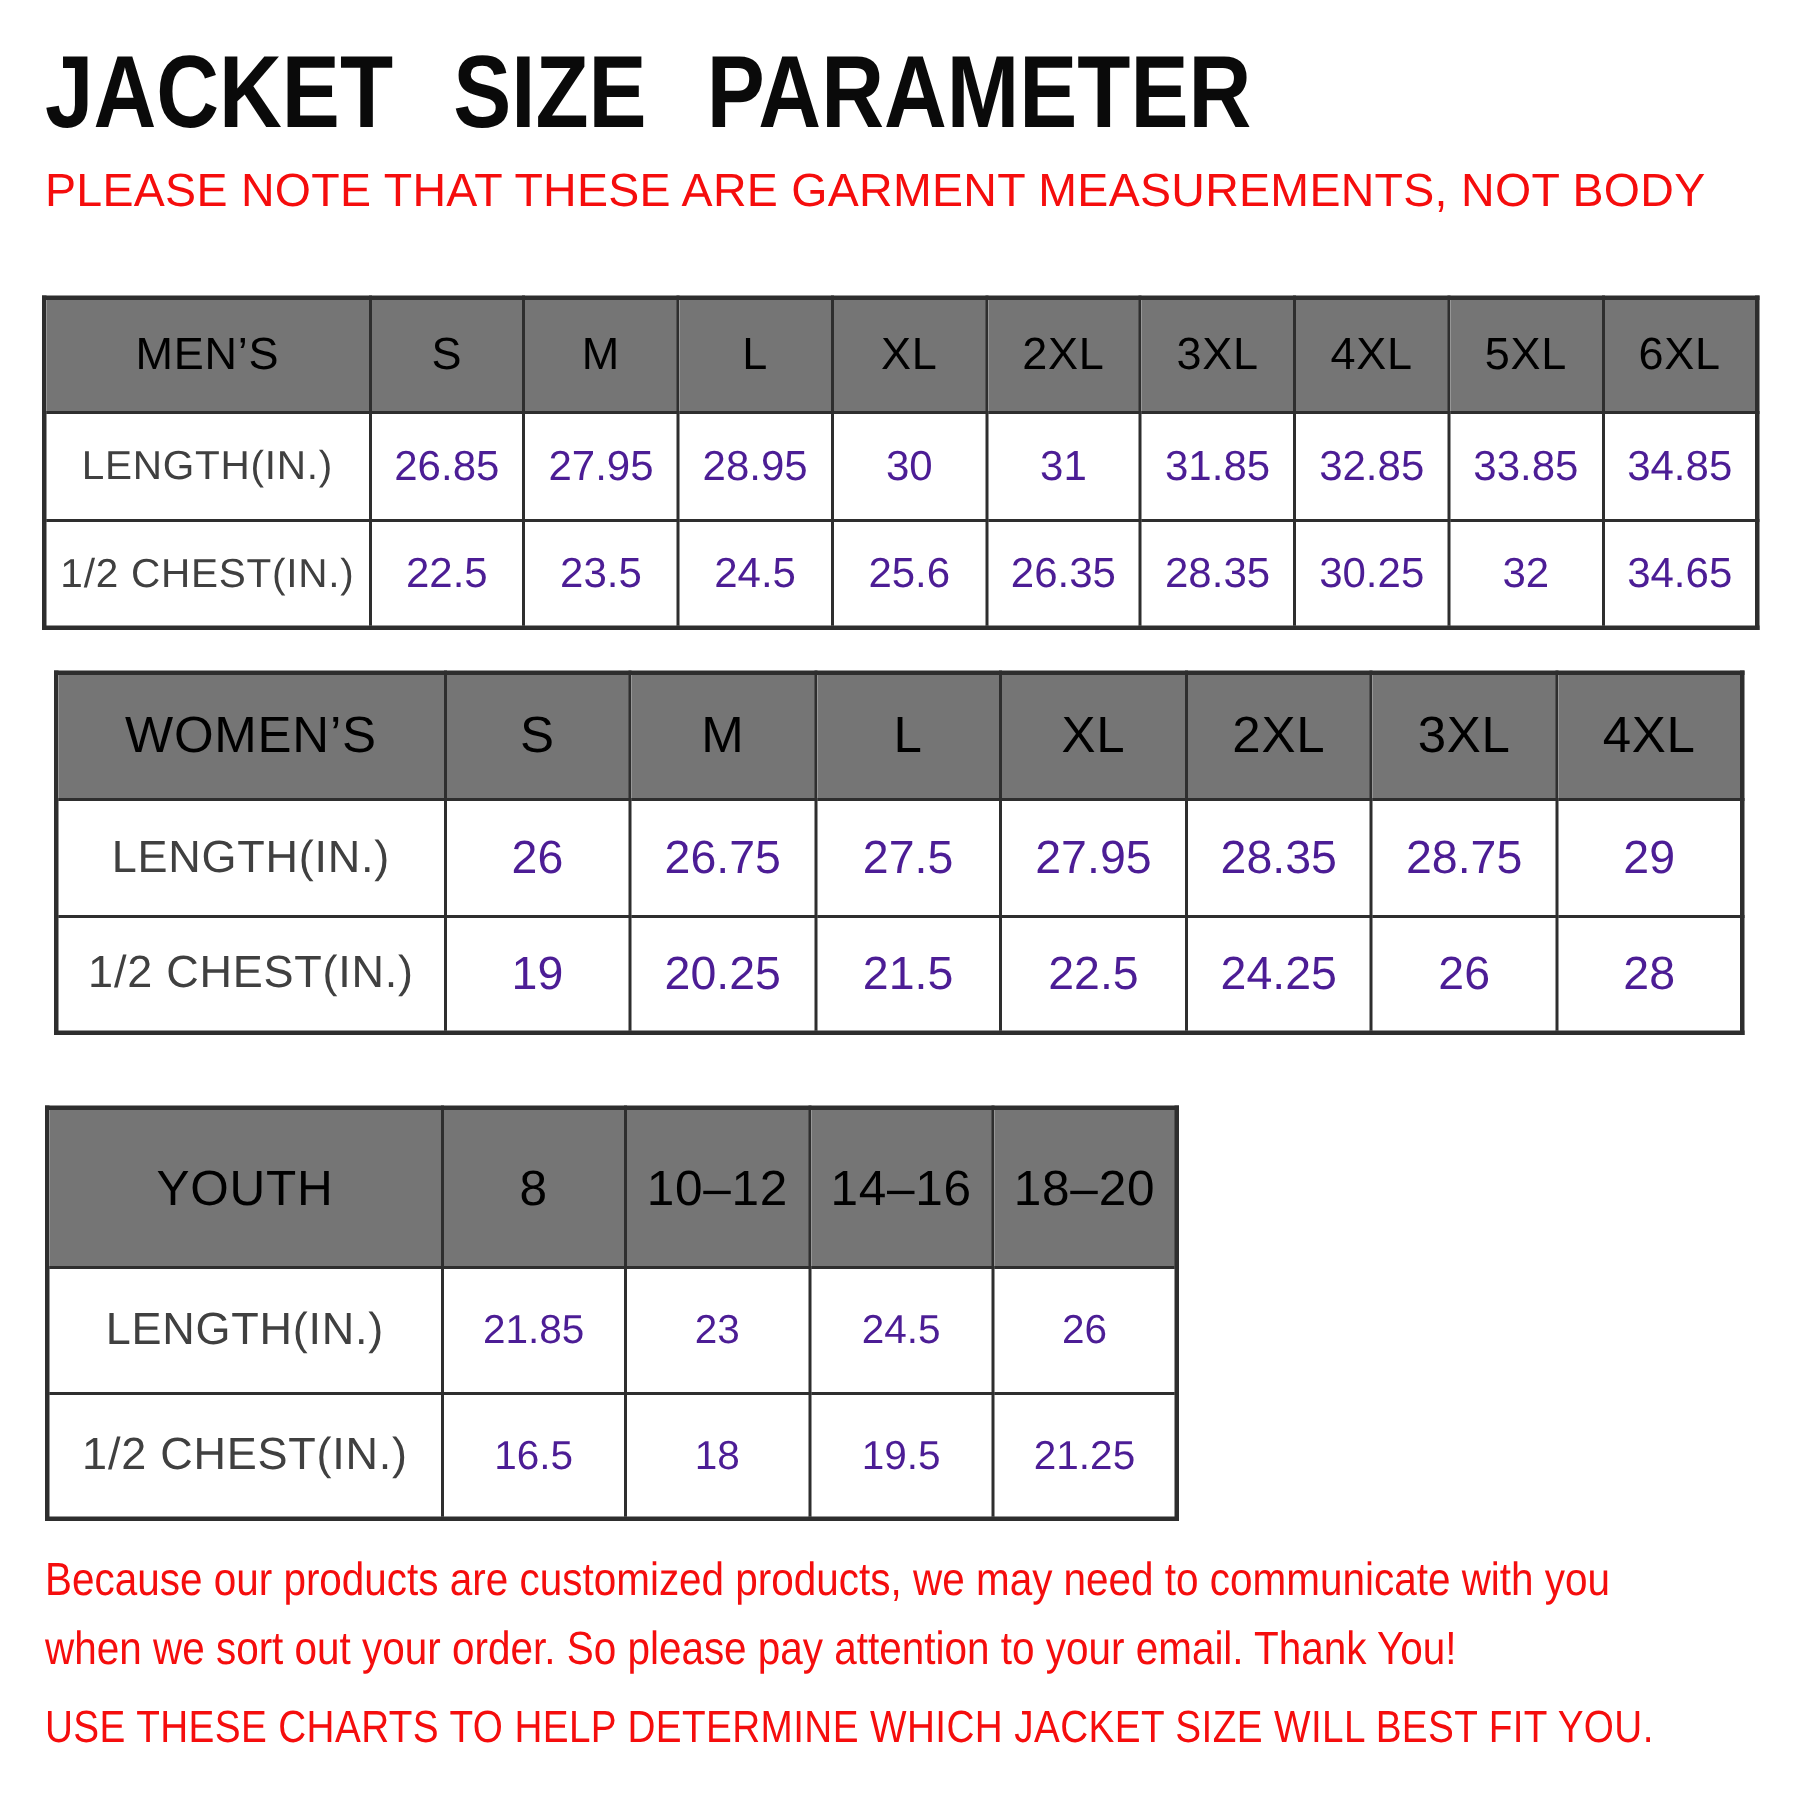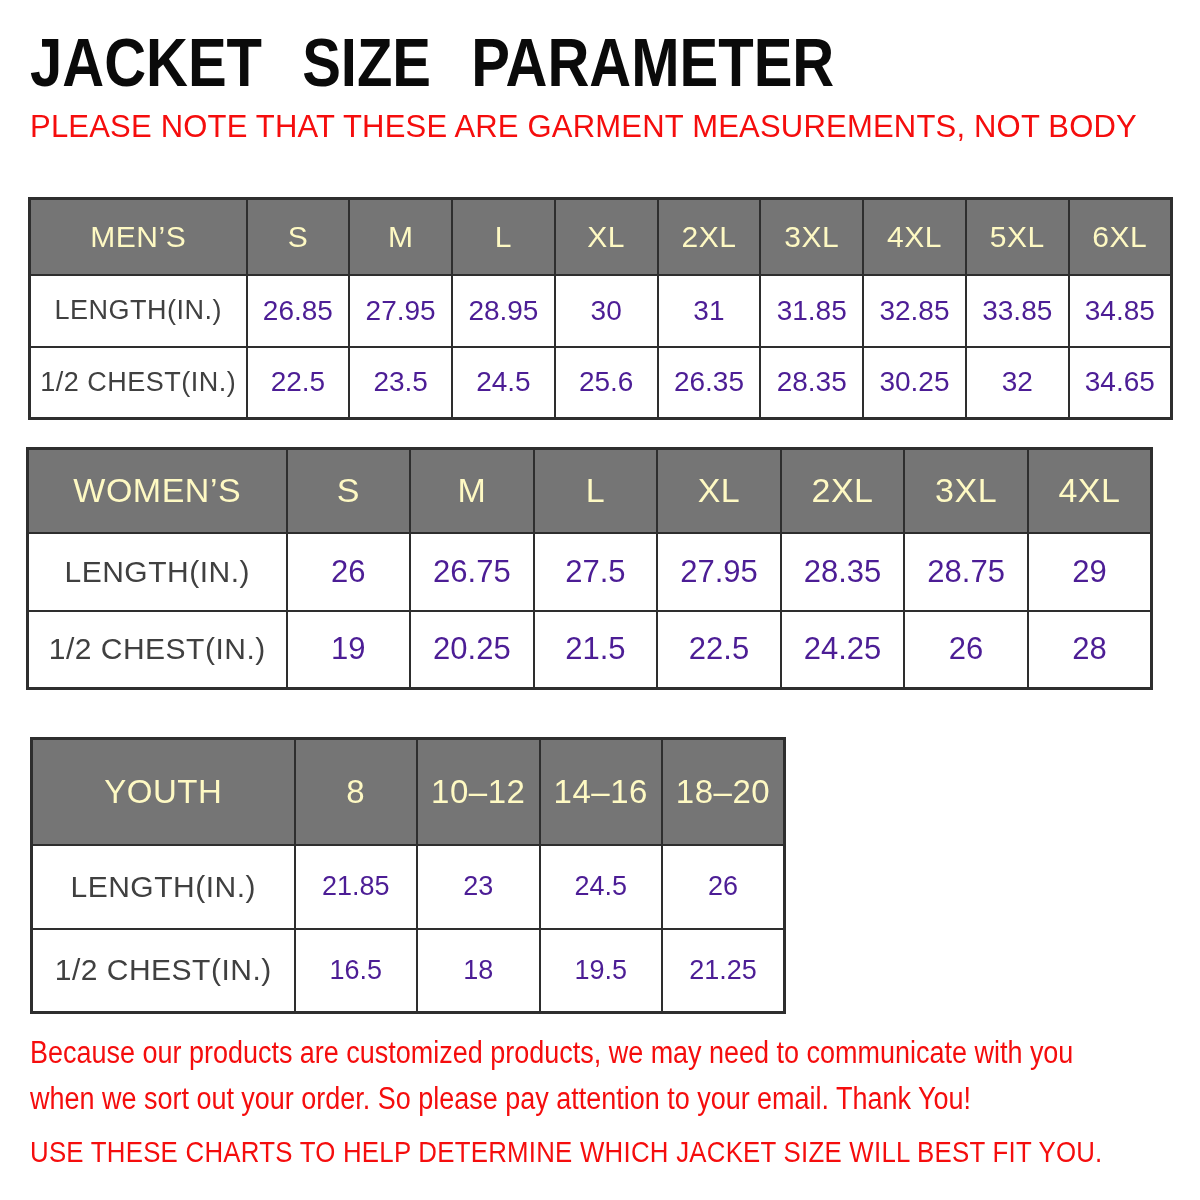--- a/index.html
+++ b/index.html
@@ -22,33 +22,33 @@
 
   table.size-table {
     position: absolute; border-collapse: collapse; table-layout: fixed;
     background: #ffffff;
   }
   table.size-table th, table.size-table td {
     border: 2px solid #2e2e2e; text-align: center; vertical-align: middle;
     overflow: hidden; white-space: nowrap;
   }
   table.size-table { border: 3px solid #2e2e2e; }
-  tr.head th { background: #757575; color: #fef9c3; font-weight: 400; }
+  tr.head th { background: #757575; color: #000000; font-weight: 400; }
   td.rowlabel { color: #404040; }
   td.val { color: #4c1d95; }
 
   
   #mens { left: 28px; top: 197px; width: 1145px; }
   #mens col.c-label { width: 217px; }
   #mens tr.head th { height: 76px; font-size: 30px; letter-spacing: 0.5px; }
   #mens td { height: 72px; font-size: 28px; }
   #mens td.rowlabel { font-size: 27px; letter-spacing: 0.5px; }
 
   
-  #womens { left: 26px; top: 447px; width: 1127px; }
+  #womens { left: 36px; top: 447px; width: 1127px; }
   #womens col.c-label { width: 259px; }
   #womens tr.head th { height: 84px; font-size: 34px; letter-spacing: 0.5px; }
   #womens td { height: 78px; font-size: 31px; }
   #womens td.rowlabel { font-size: 30px; letter-spacing: 0.5px; }
 
   
   #youth { left: 30px; top: 737px; width: 756px; }
   #youth col.c-label { width: 263px; }
   #youth tr.head th { height: 106px; font-size: 33px; letter-spacing: 0.5px; }
   #youth td { height: 84px; font-size: 27px; }

